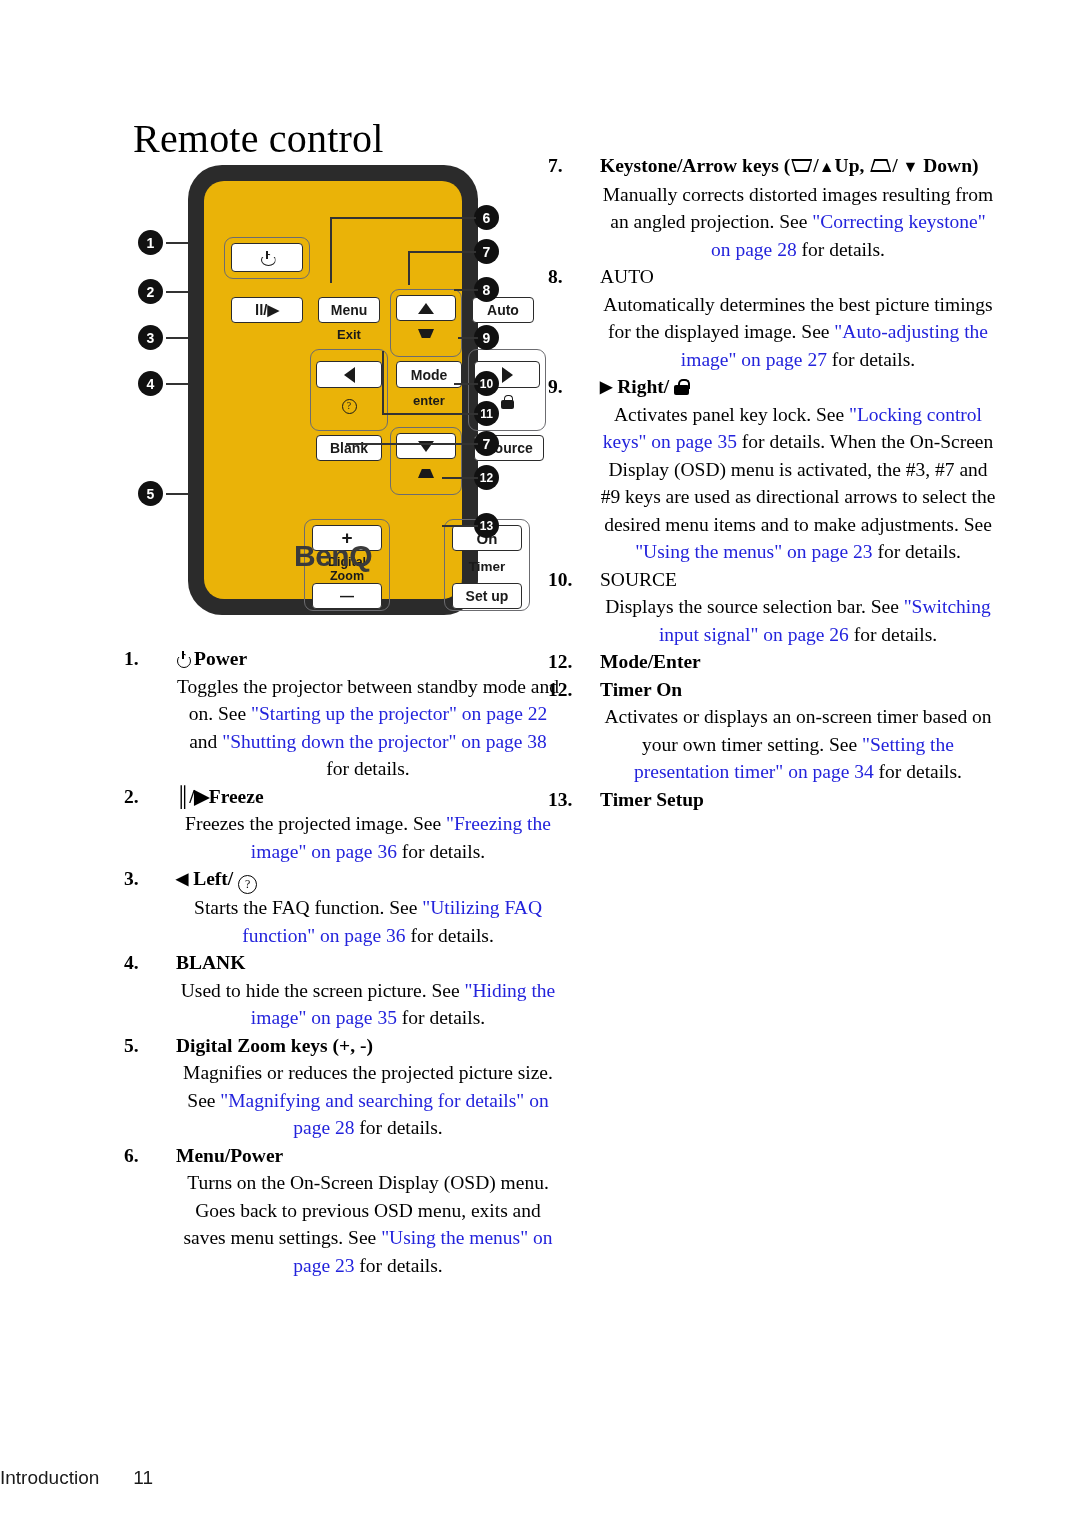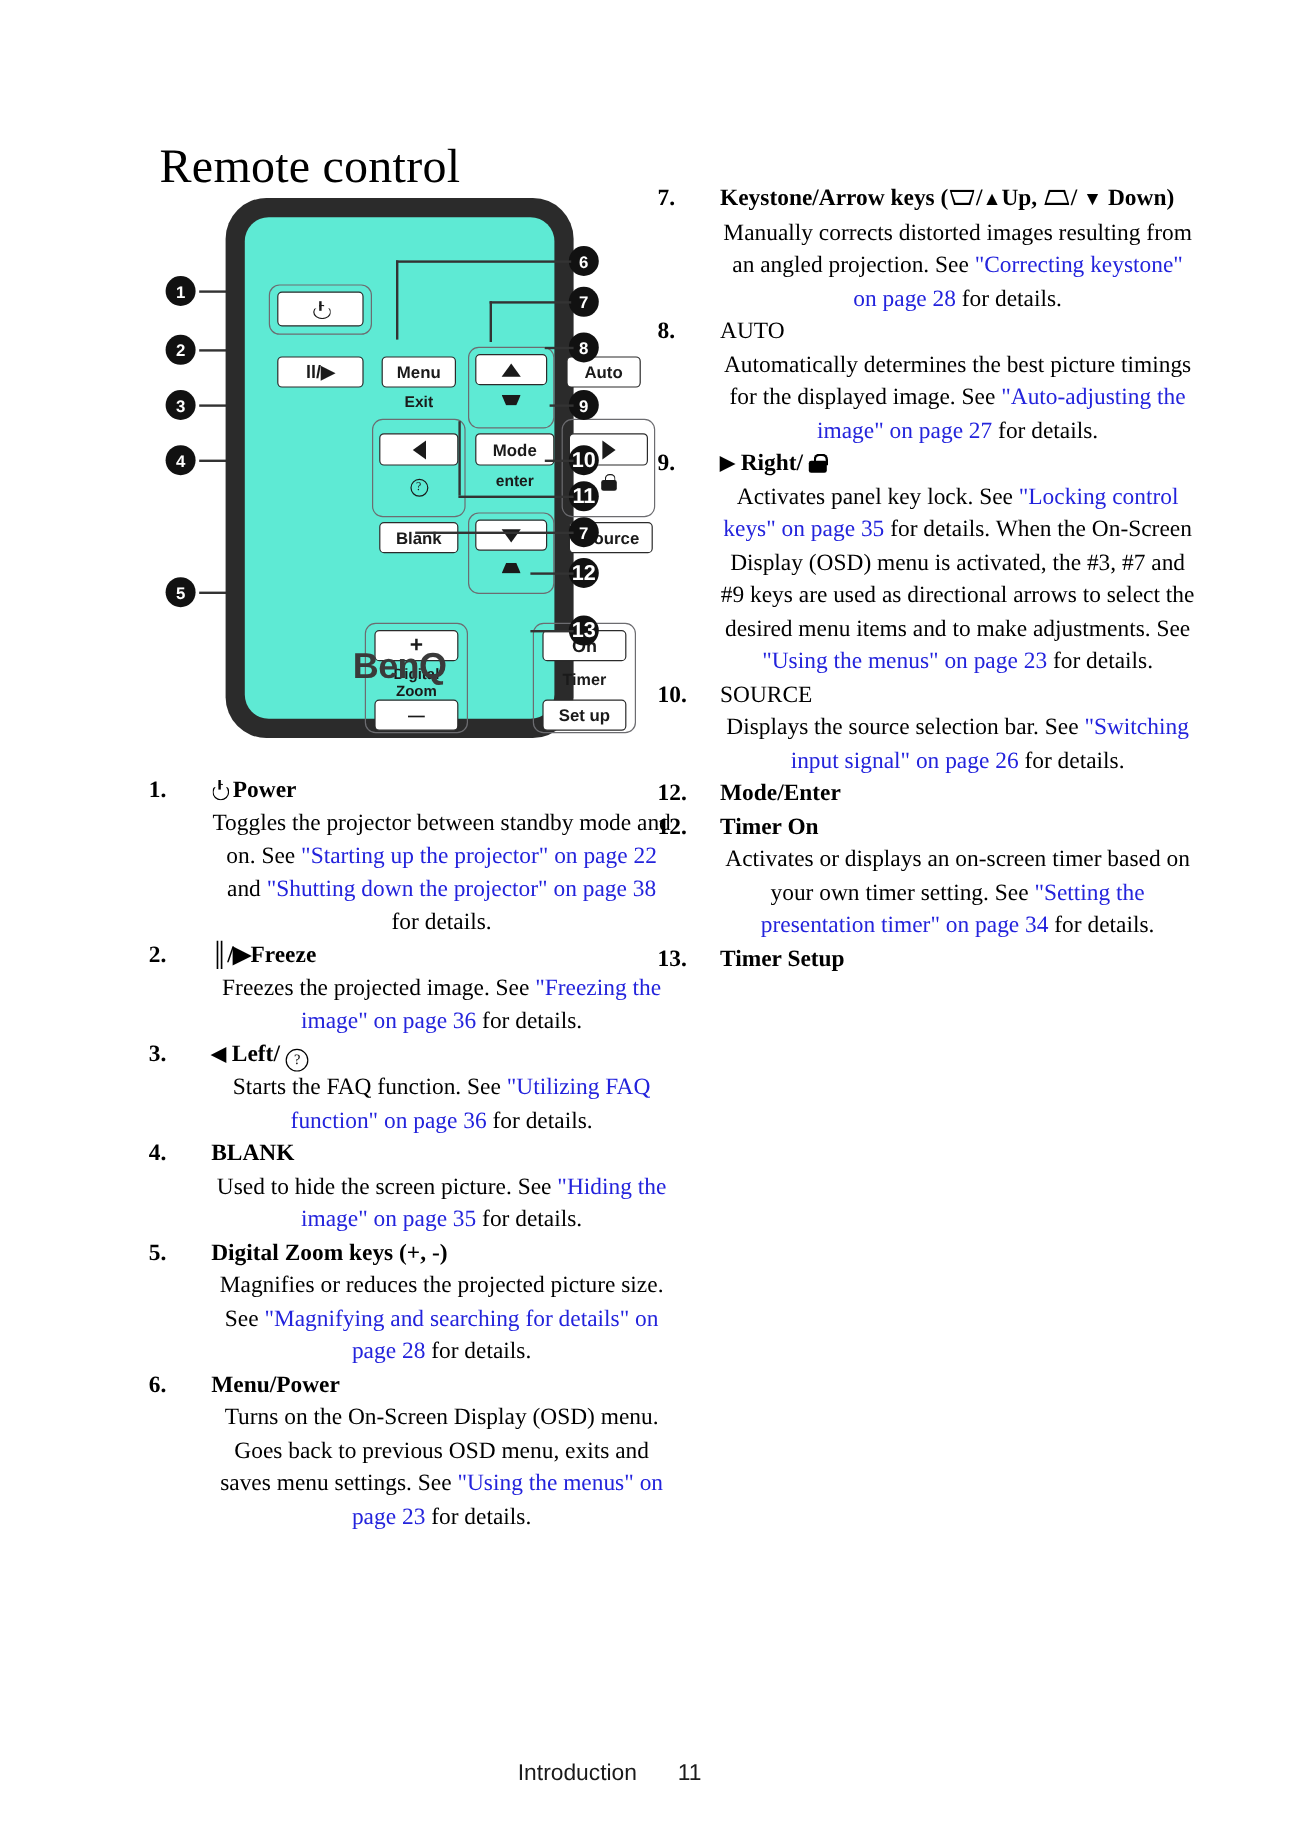--- a/index.html
+++ b/index.html
@@ -111,21 +111,21 @@
   }
 
   
   .remote-wrap{ position:absolute; left:124px; top:155px; width:420px; height:470px; }
   .remote-body{
     position:absolute; left:64px; top:10px; width:290px; height:450px;
     background:#2b2b2b; border-radius:34px;
   }
   .remote-face{
     position:absolute; left:16px; top:16px; right:16px; bottom:16px;
-    background:#5eead4; border-radius:20px;padding-left:40px;
+    background:#eab308; border-radius:20px;padding-left:40px;
   }
   .btn{
     position:absolute; background:#fff; border:1.8px solid #2b2b2b;
     display:flex; align-items:center; justify-content:center;
     font-family:"Liberation Sans", sans-serif;
     color:#1a1a1a; font-weight:600;
   }
   .grp{
     position:absolute; border:1.7px solid #6c6c70; border-radius:9px;
     background:transparent;
@@ -133,21 +133,21 @@
   .lbl{
     position:absolute; font-family:"Liberation Sans", sans-serif;
     color:#1a1a1a; text-align:center;
   }
   .callout{
     position:absolute; width:25px; height:25px; border-radius:50%;
     background:#111; color:#fff; font-family:"Liberation Sans", sans-serif;
     font-weight:bold; font-size:14px;
     display:flex; align-items:center; justify-content:center;
   }
-  .callout.two-d{ font-size:18px; }
+  .callout.two-d{ font-size:12px; }
   .lead{ position:absolute; background:#333; }
   .lead-h{ height:1.6px; }
   .lead-v{ width:1.6px; }
 
   .benq{
     position:absolute; left:0; right:0; bottom:26px; text-align:center;
     font-family:"Liberation Sans", sans-serif;
     font-weight:bold; font-size:30px; letter-spacing:-0.5px; color:#3a3a3a;
   }
 
@@ -182,21 +182,21 @@
     border:1.9px solid #1a1a1a; border-bottom:none; border-radius:4px 4px 0 0;
   }
   .ic-lock::after{
     content:""; position:absolute; left:0; top:5px; width:13px; height:9px;
     background:#1a1a1a; border-radius:2px;
   }
 
   
   .footer{
     position:absolute; left:0; right:0; bottom:40px;
-    text-align:center; padding-right:64px;
+    text-align:left; padding-right:64px;
     font-family:"Liberation Sans", sans-serif;
     font-size:19px; color:#1a1a1a;
   }
   .footer .fnum{ display:inline-block; margin-left:34px; }
 </style>
 </head>
 <body>
 
 <div class="page">
 

